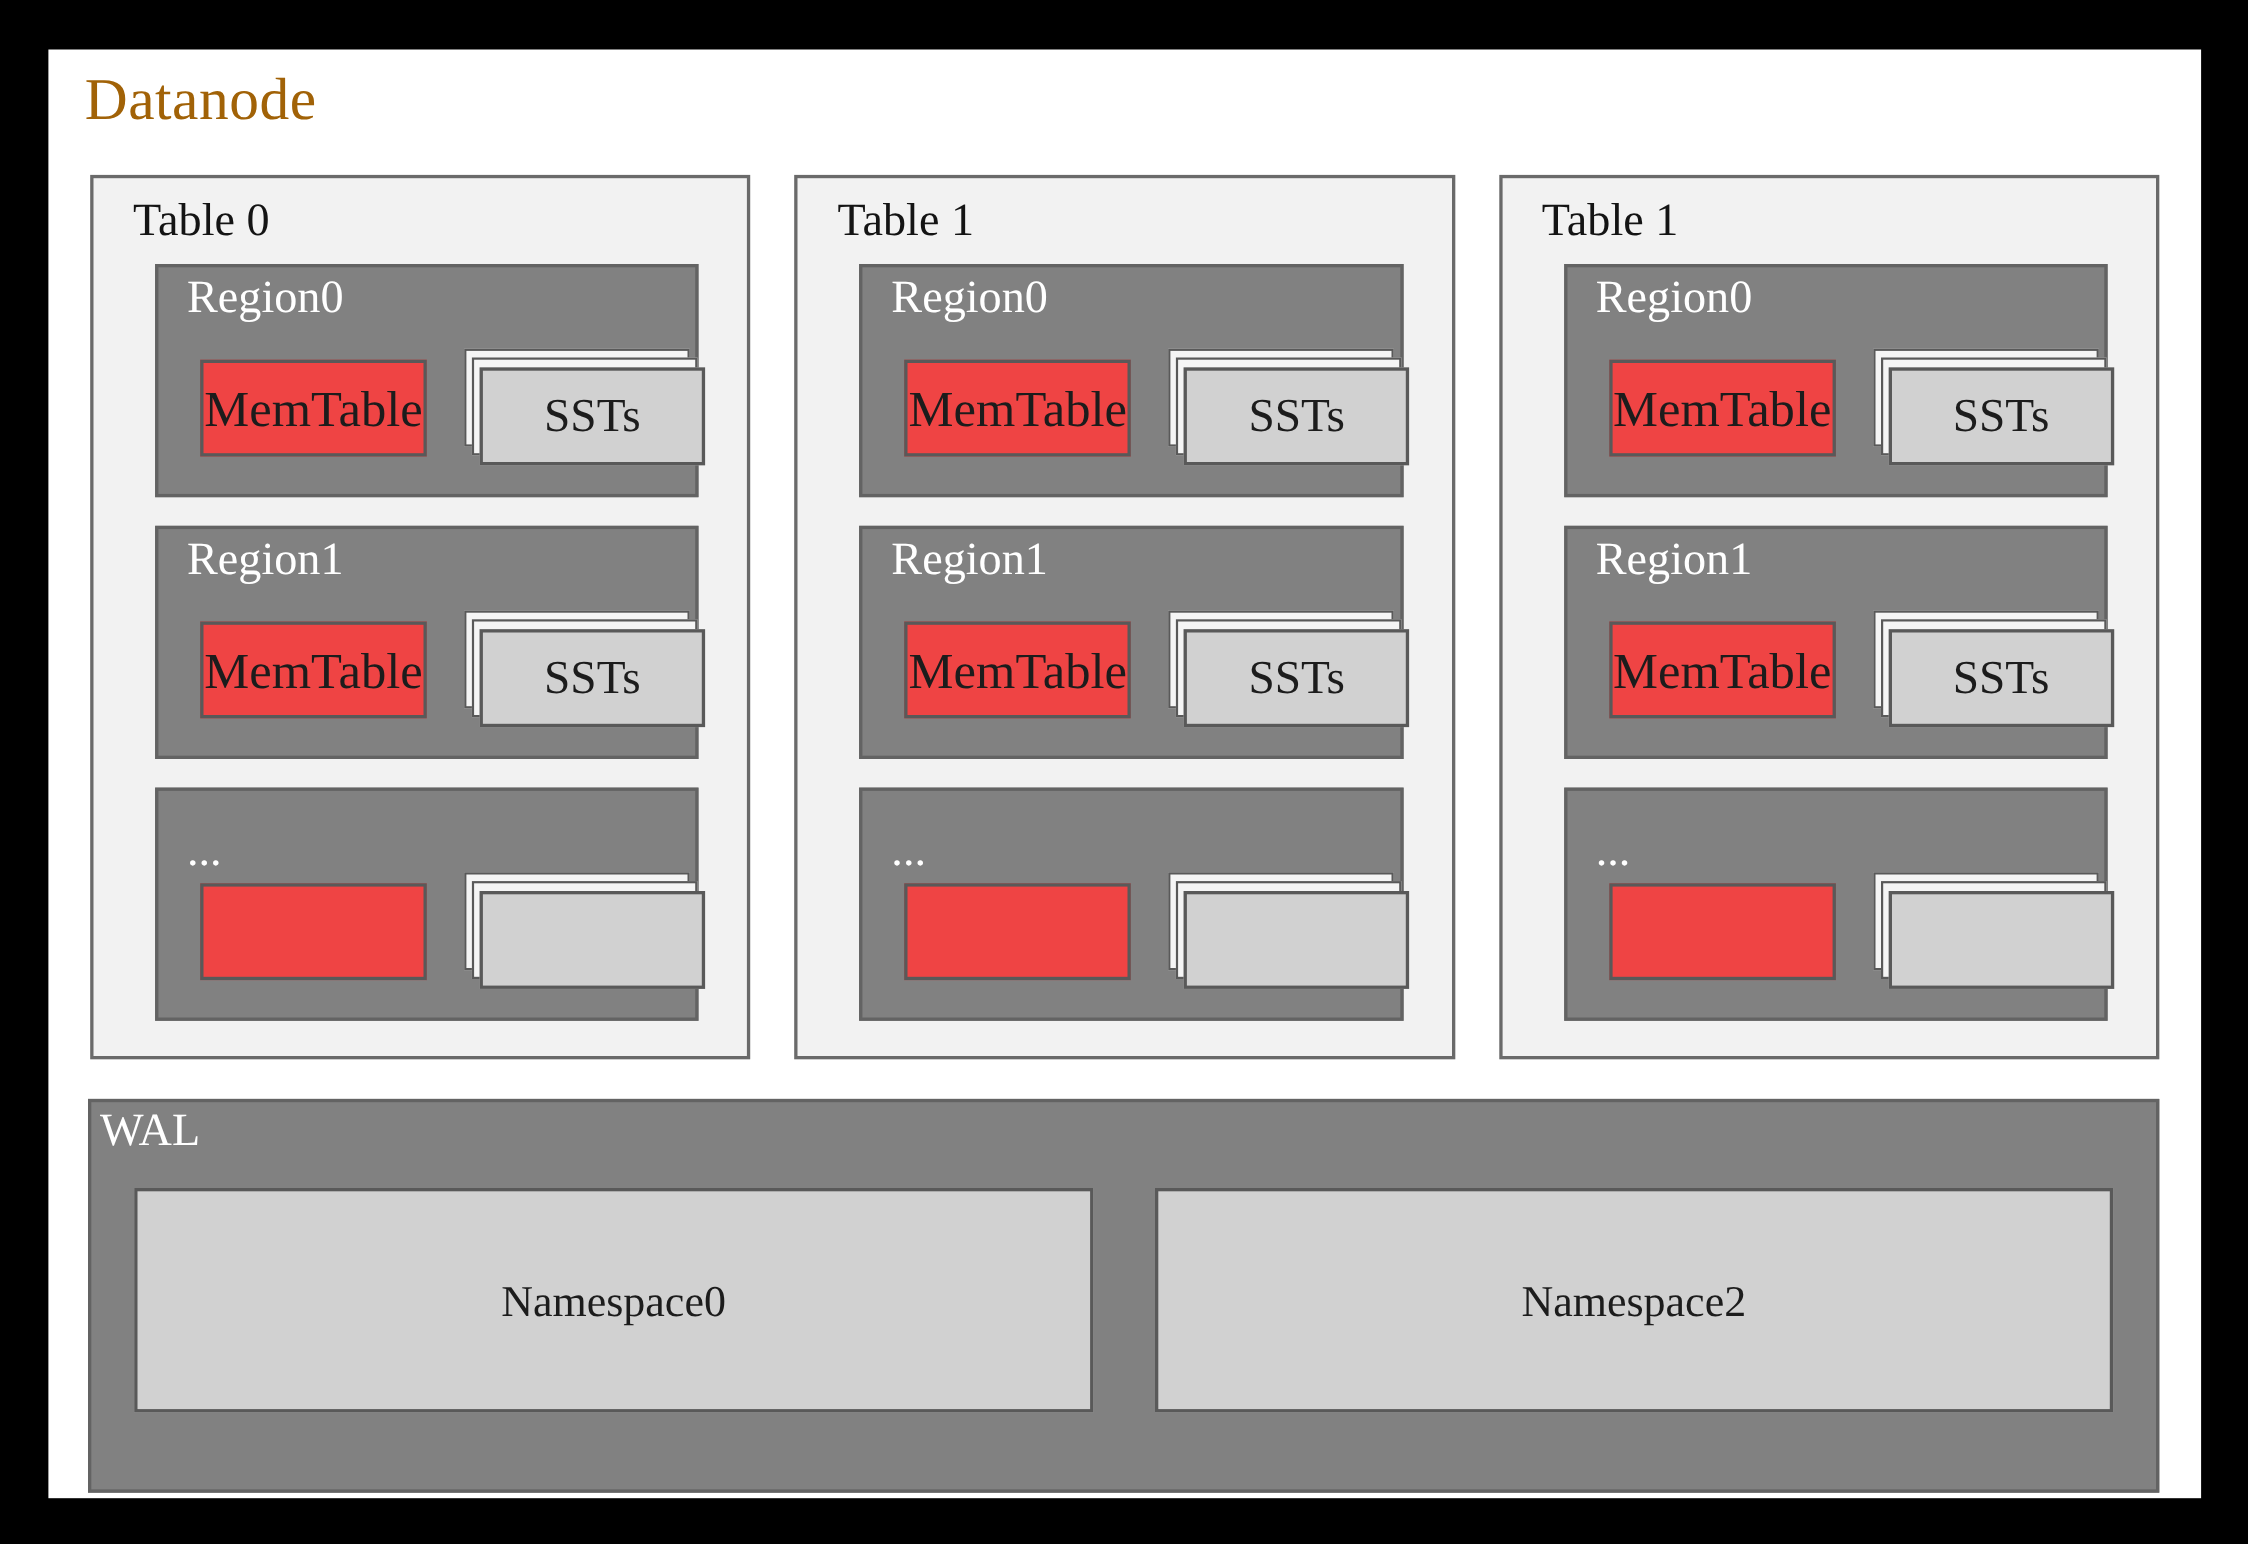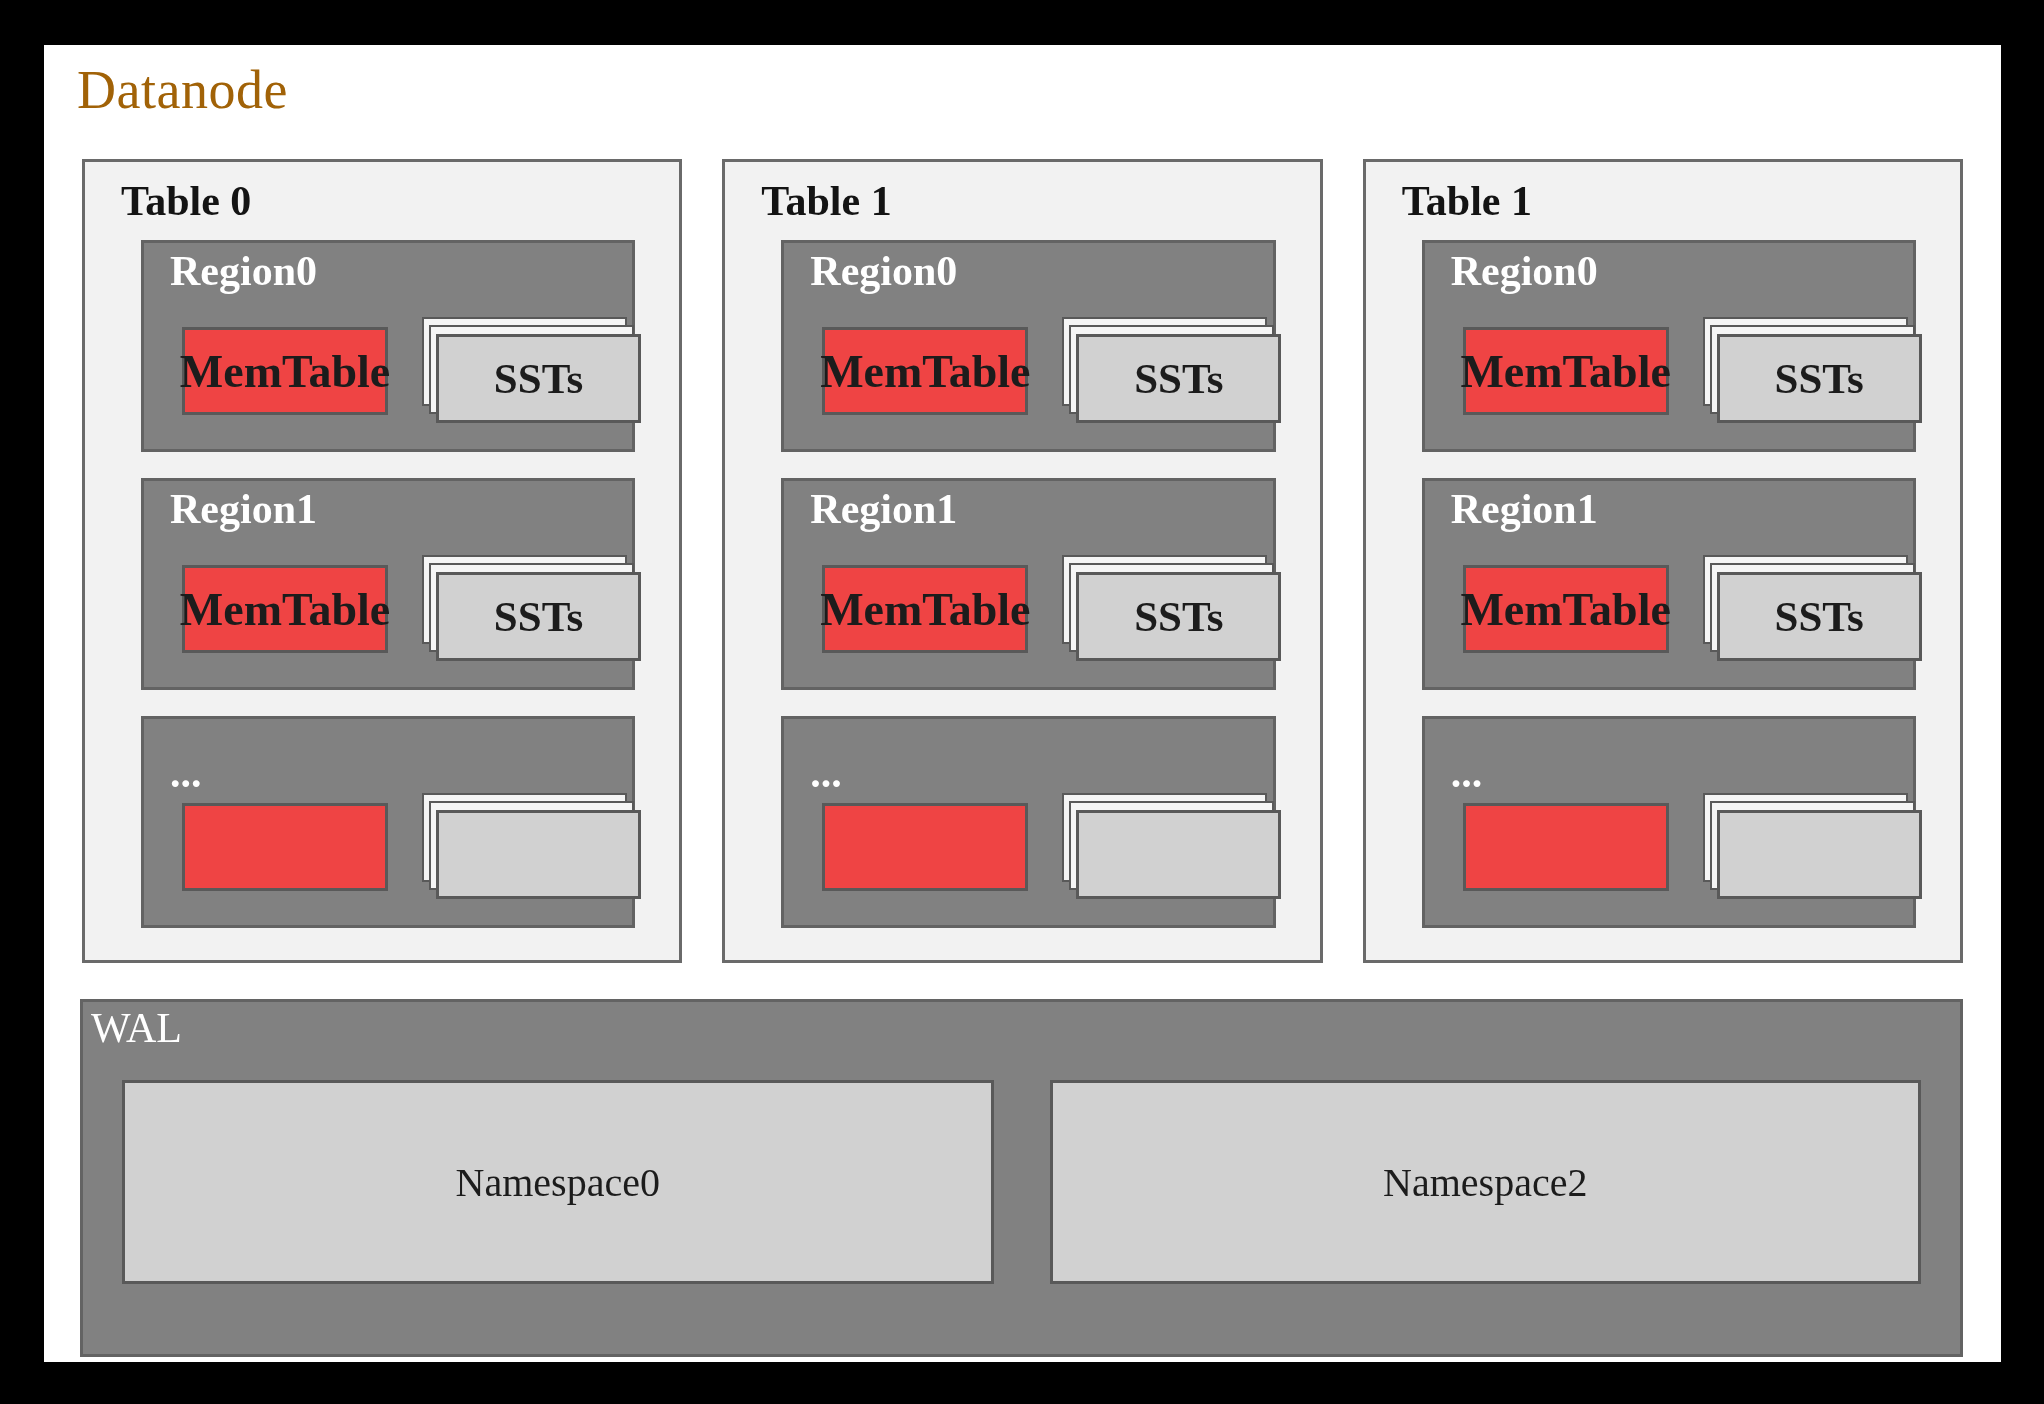--- a/index.html
+++ b/index.html
@@ -23,21 +23,20 @@
     color:#a16207;
     letter-spacing:0.5px;
     margin-left:28px;
   }
   .tables-row {
     position:absolute;
     left:38px; top:114px;
     width:1881px; height:804px;
     display:flex;
     gap:40px;
-    font-weight:bold;
   }
   .table-box {
     flex:1;
     background:#f2f2f2;
     border:3px solid #6a6a6a;
     display:flex;
     flex-direction:column;
     padding:8px 44px 32px 36px;
   }
   .table-label {

